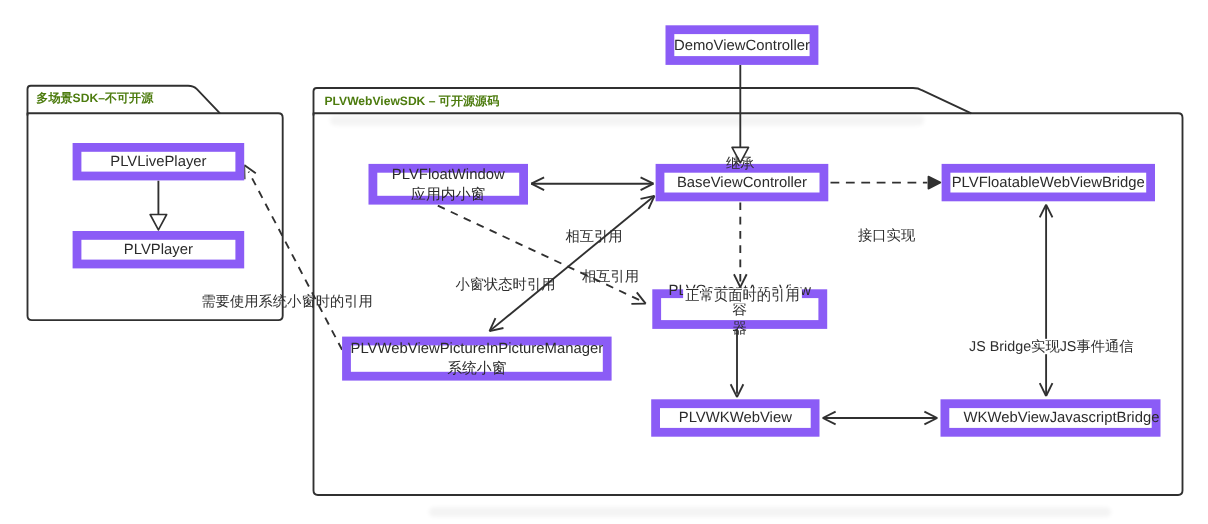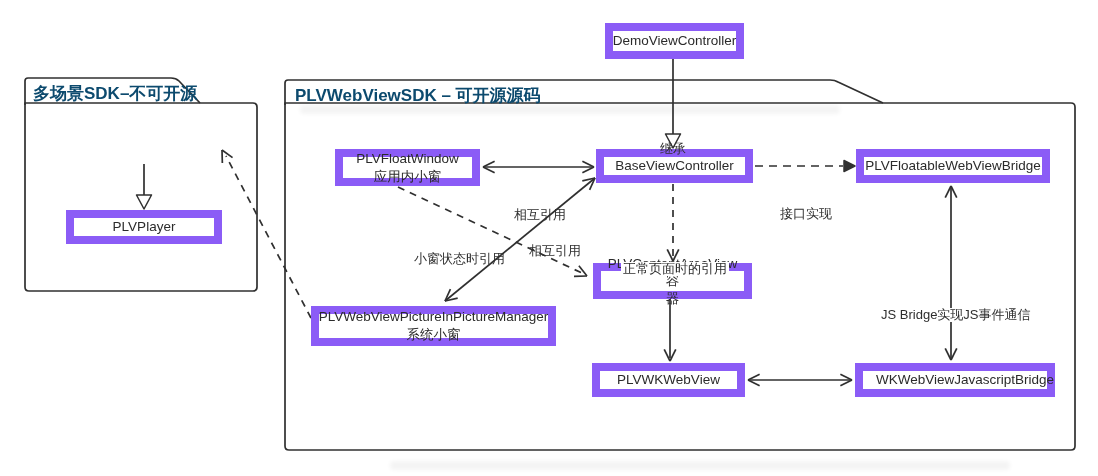--- a/index.html
+++ b/index.html
@@ -7,21 +7,21 @@
     position:relative;width:1098px;height:476px;background:#ffffff;overflow:hidden;
     font-family:"Liberation Sans","DejaVu Sans",sans-serif;color:#2b2b2b;
   }
   #wires{position:absolute;left:0;top:0;z-index:1;}
   .node{
     position:absolute;z-index:2;box-sizing:border-box;background:#ffffff;
     border:8px solid #8b5cf6;display:flex;align-items:center;justify-content:center;
     text-align:center;font-size:13.5px;line-height:1.3;color:#2b2b2b;white-space:pre-line;
   }
   .pkg-title{
-    position:absolute;z-index:3;font-weight:bold;font-size:17px;color:#0c4a6e;white-space:nowrap;
+    position:absolute;z-index:3;font-weight:bold;font-size:11px;color:#4d7c0f;white-space:nowrap;
   }
   .elabel{
     position:absolute;z-index:3;font-size:13px;color:#2e2e2e;white-space:nowrap;line-height:14px;margin-top:48px;
   }
   .elabel.bg{background:#ffffff;padding:0 2px;}
   .ghost{position:absolute;z-index:0;background:#000;opacity:0.045;filter:blur(2px);border-radius:4px;}
 </style>
 </head>
 <body>
 
@@ -72,32 +72,34 @@
       <line x1="222" y1="150" x2="232.55012154558852" y2="157.59571822629758" stroke="#303030" stroke-width="1.7"></line>
     </svg>
 
   <div class="ghost" style="left:300px;top:105px;width:540px;height:9px;"></div>
   <div class="ghost" style="left:390px;top:461px;width:620px;height:9px;"></div>
 
   <div class="pkg-title" style="left:33px;top:82px;">多场景SDK–不可开源</div>
   <div class="pkg-title" style="left:295px;top:84px;">PLVWebViewSDK – 可开源源码</div>
 
   <div class="node" style="left:605px;top:23px;width:139px;height:36px;">DemoViewController</div>
+  <div class="node" style="left:66px;top:130px;width:156px;height:34px;">PLVLivePlayer</div>
   <div class="node" style="left:66px;top:210px;width:156px;height:34px;">PLVPlayer</div>
   <div class="node" style="left:335px;top:149px;width:145px;height:37px;">PLVFloatWindow
 应用内小窗</div>
   <div class="node" style="left:596px;top:149px;width:157px;height:34px;">BaseViewController</div>
   <div class="node" style="left:856px;top:149px;width:194px;height:34px;">PLVFloatableWebViewBridge</div>
   <div class="node" style="left:593px;top:263px;width:159px;height:36px;">PLVContentAreaView 容
 器</div>
   <div class="node" style="left:311px;top:306px;width:245px;height:40px;">PLVWebViewPictureInPictureManager
 系统小窗</div>
   <div class="node" style="left:592px;top:363px;width:153px;height:34px;">PLVWKWebView</div>
   <div class="node" style="left:855px;top:363px;width:200px;height:34px;padding-left:20px;">WKWebViewJavascriptBridge</div>
 
   <span class="elabel" style="left:660px;top:94px;">继承</span>
   <span class="elabel" style="left:514px;top:160px;">相互引用</span>
   <span class="elabel" style="left:529px;top:196px;">相互引用</span>
   <span class="elabel" style="left:414px;top:204px;">小窗状态时引用</span>
   <span class="elabel bg" style="left:621px;top:214px;">正常页面时的引用</span>
   <span class="elabel bg" style="left:778px;top:159px;">接口实现</span>
   <span class="elabel bg" style="left:879px;top:260px;">JS Bridge实现JS事件通信</span>
+  <span class="elabel" style="left:183px;top:219px;">需要使用系统小窗时的引用</span>
 </div>
 
 </body></html>

